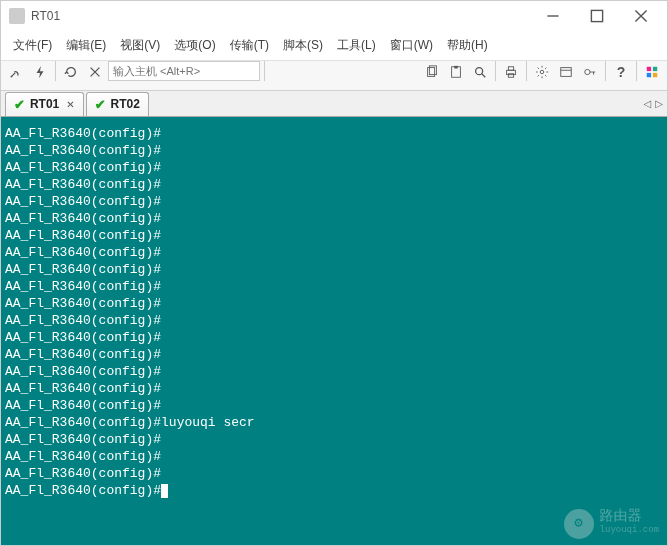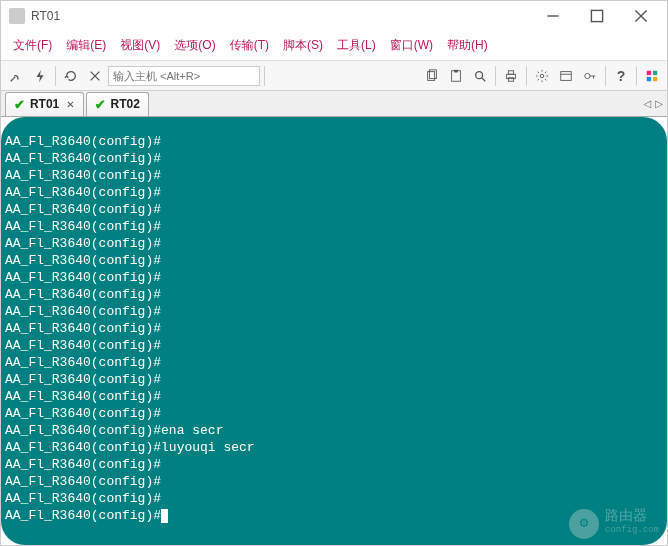--- a/index.html
+++ b/index.html
@@ -3,33 +3,33 @@
 <meta charset="utf-8">
 <style>
   * { box-sizing: border-box; margin: 0; padding: 0; }
   body { font-family: "Microsoft YaHei", "Segoe UI", sans-serif; font-size: 12px; background: #fff; width: 668px; height: 546px; overflow: hidden; display: flex; flex-direction: column; border: 1px solid #ccc; position: relative; }
   .titlebar { display: flex; align-items: center; height: 30px; padding: 0 4px 0 8px; background: #fff; }
   .titlebar .app-icon { width: 16px; height: 16px; background: #ccc; border-radius: 2px; margin-right: 6px; }
   .titlebar .title { flex: 1; color: #555; font-size: 12px; }
   .win-btns { display: flex; }
   .win-btn { width: 44px; height: 30px; display: flex; align-items: center; justify-content: center; color: #555; cursor: pointer; }
   .menubar { display: flex; gap: 2px; padding: 2px 6px; border-bottom: 1px solid #e0e0e0; }
-  .menu-item { padding: 4px 6px; cursor: pointer; color: #be185d; }
-  .toolbar { display: flex; align-items: center; height: 30px; padding: 0 4px; border-bottom: 1px solid #d0d0d0; background: #f7f7f7; gap: 2px; }
+  .menu-item { padding: 4px 6px; cursor: pointer; color: #404040; }
+  .toolbar { display: flex; height: 30px; padding: 0 4px; border-bottom: 1px solid #d0d0d0; background: #f7f7f7; gap: 2px; }
   .tb-btn { width: 22px; height: 22px; display: flex; align-items: center; justify-content: center; color: #555; cursor: pointer; border-radius: 2px; }
   .tb-sep { width: 1px; height: 20px; background: #ccc; margin: 0 2px; }
   .host-input { flex: 0 0 110px; height: 20px; border: 1px solid #ccc; padding: 0 4px; font-size: 11px; color: #888; background: #fff; }
   .toolbar .spacer { flex: 1; }
   .tabbar { display: flex; align-items: center; height: 26px; background: #f0f0f0; border-bottom: 1px solid #aaa; padding-left: 4px; position: relative; }
   .tab { display: flex; align-items: center; gap: 5px; height: 24px; padding: 0 8px; background: linear-gradient(#fff,#f2f2f2); border: 1px solid #aaa; border-bottom: none; border-radius: 3px 3px 0 0; margin-right: 2px; cursor: pointer; font-size: 12px; }
   .tab .check { color: #1fa61f; font-weight: bold; font-size: 13px; }
   .tab .tab-label { font-weight: bold; color: #222; }
   .tab .tab-close { font-size: 10px; color: #555; margin-left: 2px; cursor: pointer; }
   .tabbar-arrows { position: absolute; right: 4px; display: flex; gap: 4px; color: #666; font-size: 10px; }
-  .terminal { flex: 1; background: #008080; color: #fff; font-family: "Consolas","Courier New",monospace; font-size: 13px; line-height: 17px; padding: 16px 4px; overflow: hidden; position: relative; border-radius: 24px; }
+  .terminal { flex: 1; background: #008080; color: #fff; font-family: "Consolas","Courier New",monospace; font-size: 13px; line-height: 17px; padding: 8px 4px; overflow: hidden; position: relative; }
   .term-line { white-space: pre; }
   .cursor { display: inline-block; width: 7px; height: 14px; background: #fff; vertical-align: middle; }
   .watermark { position: absolute; right: 8px; bottom: 6px; display: flex; align-items: center; gap: 6px; opacity: 0.35; pointer-events: none; }
   .wm-circle { width: 30px; height: 30px; border-radius: 50%; background: #ddd; display: flex; align-items: center; justify-content: center; font-size: 14px; color: #008080; }
   .wm-text { font-family: "Microsoft YaHei",sans-serif; color: #e8e8e8; font-size: 14px; line-height: 1; }
   .wm-sub { font-size: 9px; color: #c8d8d8; }
   svg { width: 14px; height: 14px; }
 </style>
 </head>
 <body>
@@ -180,26 +180,25 @@
     <div class="term-line">AA_Fl_R3640(config)#</div>
     <div class="term-line">AA_Fl_R3640(config)#</div>
     <div class="term-line">AA_Fl_R3640(config)#</div>
     <div class="term-line">AA_Fl_R3640(config)#</div>
     <div class="term-line">AA_Fl_R3640(config)#</div>
     <div class="term-line">AA_Fl_R3640(config)#</div>
     <div class="term-line">AA_Fl_R3640(config)#</div>
     <div class="term-line">AA_Fl_R3640(config)#</div>
     <div class="term-line">AA_Fl_R3640(config)#</div>
     <div class="term-line">AA_Fl_R3640(config)#</div>
-    <div class="term-line">AA_Fl_R3640(config)#ena secr</div>
     <div class="term-line">AA_Fl_R3640(config)#luyouqi secr</div>
     <div class="term-line">AA_Fl_R3640(config)#</div>
     <div class="term-line">AA_Fl_R3640(config)#</div>
     <div class="term-line">AA_Fl_R3640(config)#</div>
     <div class="term-line">AA_Fl_R3640(config)#<span class="cursor"></span></div>
     <div class="watermark">
     <div class="wm-circle">⚙</div>
     <div>
       <div class="wm-text">路由器</div>
-      <div class="wm-sub">config.com</div>
+      <div class="wm-sub">luyouqi.com</div>
     </div>
   </div>
 </div>
 
 </body></html>

